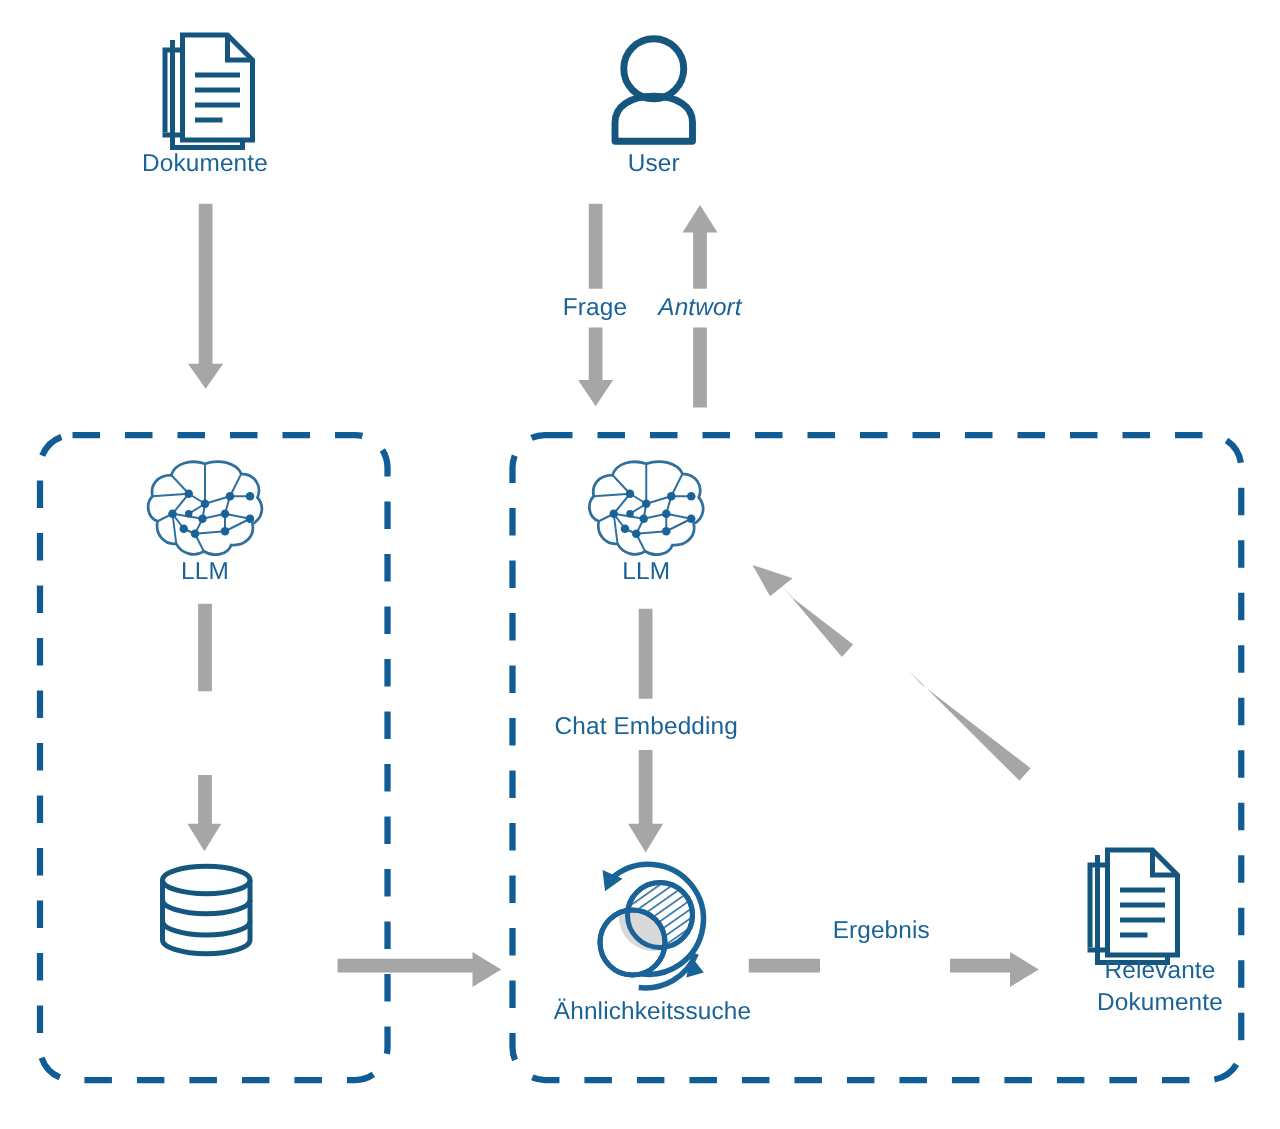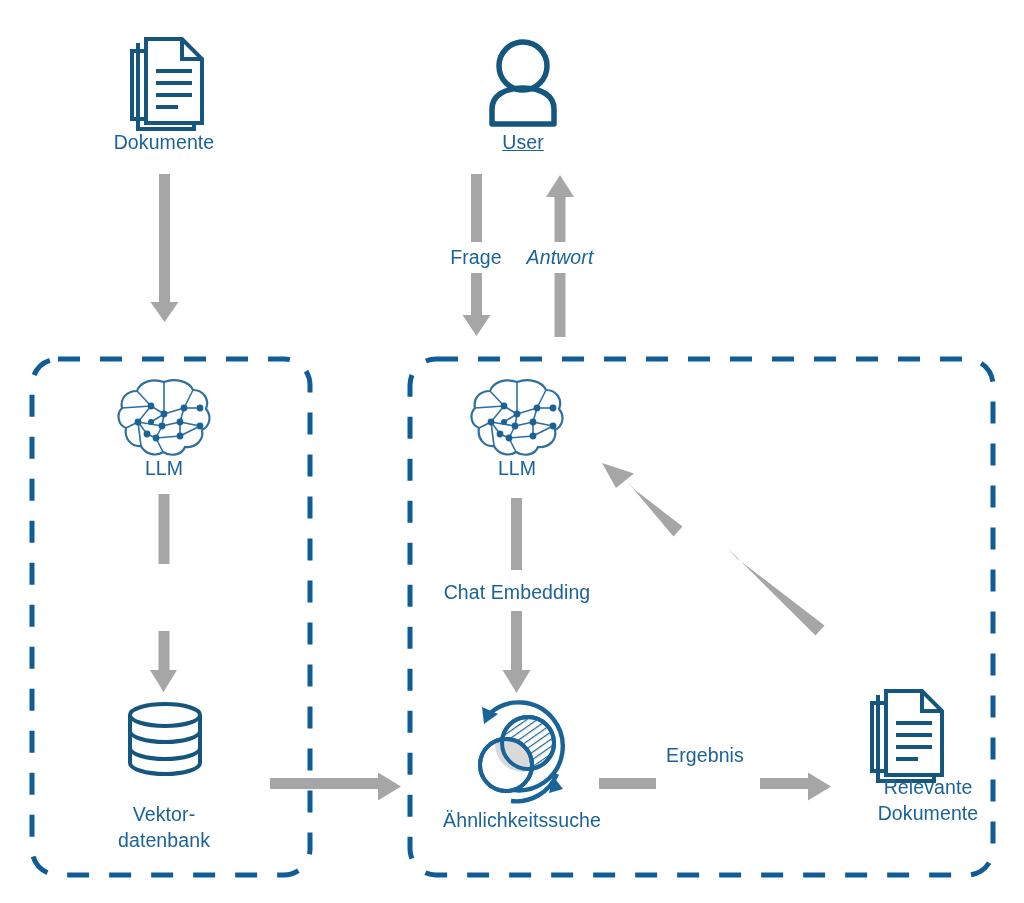--- a/index.html
+++ b/index.html
@@ -12,21 +12,20 @@
     height: 903px;
     position: relative;
     font-family: "Liberation Sans", "DejaVu Sans", sans-serif;
     overflow: hidden;
   }
   #diagram-root {
     position: absolute;
     left: 0; top: 0;
     width: 1024px;
     height: 855px;
-    margin-top: 11px;
   }
   #diagram-svg {
     position: absolute;
     left: 0; top: 0;
     width: 1024px;
     height: 903px;
   }
   .lbl {
     position: absolute;
     color: #1a6398;
@@ -270,40 +269,36 @@
       <rect x="30" y="66" width="22" height="4" fill="#15567f"></rect>
     </g>
 
   </svg>
 
   <div class="lbl-wrap" style="left:64px; top:118px; width:200px;">
     <span class="lbl two-line" style="position:static; display:block;">Dokumente</span>
   </div>
 
   <div class="lbl-wrap" style="left:423px; top:118px; width:200px;">
-    <span class="lbl" style="position:static; display:block;text-decoration:underline;">User</span>
+    <span class="lbl" style="position:static; display:block;">User</span>
   </div>
 
   <div class="lbl-wrap" style="left:406px; top:233px; width:140px;">
     <span class="lbl" style="position:static; display:block;">Frage</span>
   </div>
 
   <div class="lbl-wrap" style="left:490px; top:233px; width:140px;">
     <span class="lbl" style="position:static; display:block;font-style:italic;">Antwort</span>
   </div>
 
   <div class="lbl-wrap" style="left:64px; top:444px; width:200px;">
     <span class="lbl" style="position:static; display:block;">LLM</span>
   </div>
 
 
-  <div class="lbl-wrap" style="left:64px; top:790px; width:200px;">
-    <span class="lbl two-line" style="position:static; display:block;">Vektor-
-datenbank</span>
-  </div>
 
   <div class="lbl-wrap" style="left:417px; top:444px; width:200px;">
     <span class="lbl" style="position:static; display:block;">LLM</span>
   </div>
 
   <div class="lbl-wrap" style="left:417px; top:568px; width:200px;">
     <span class="lbl" style="position:static; display:block;">Chat Embedding</span>
   </div>
 
   <div class="lbl-wrap" style="left:416px; top:796px; width:212px;">

